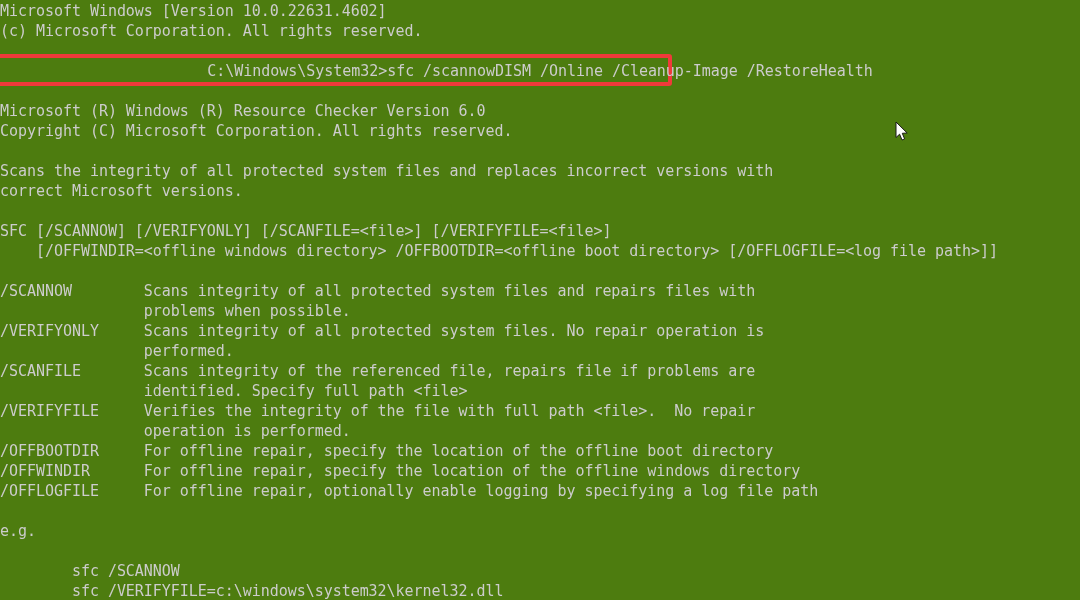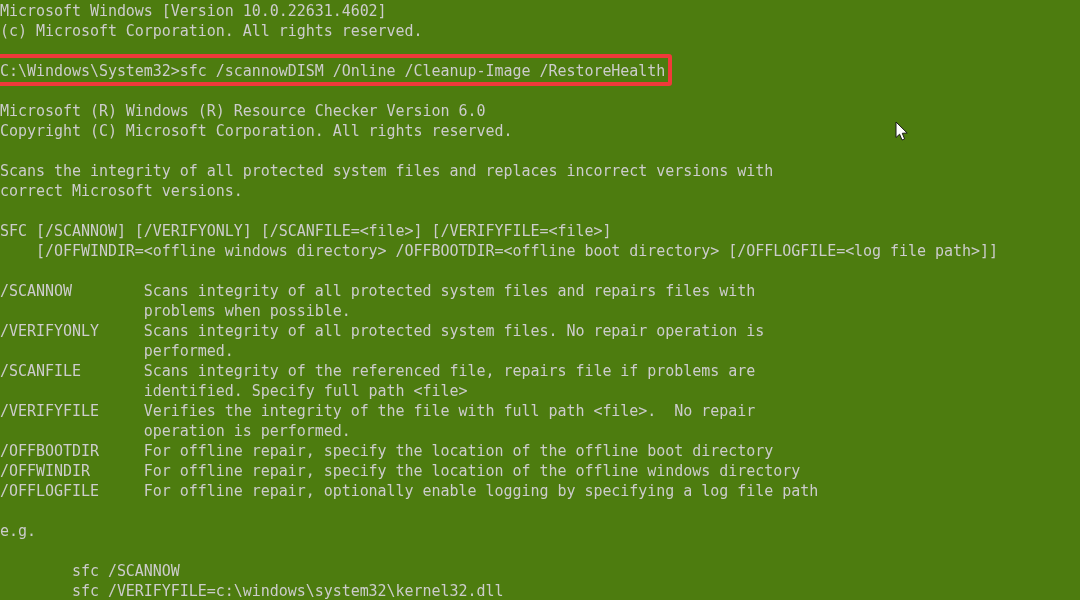--- a/index.html
+++ b/index.html
@@ -37,20 +37,21 @@
     color: #cccccc;
   }
   .line.blank {
     color: transparent;
   }
   
   .highlight-wrap {
     position: relative;
     display: block;
     height: 20px;
+    text-align: center;
   }
   #command-highlight-box {
     position: absolute;
     left: -4px;
     top: -7px;
     width: 676px;
     height: 32px;
     border: 4px solid #f03a3a;
     border-radius: 3px;
     box-sizing: border-box;

